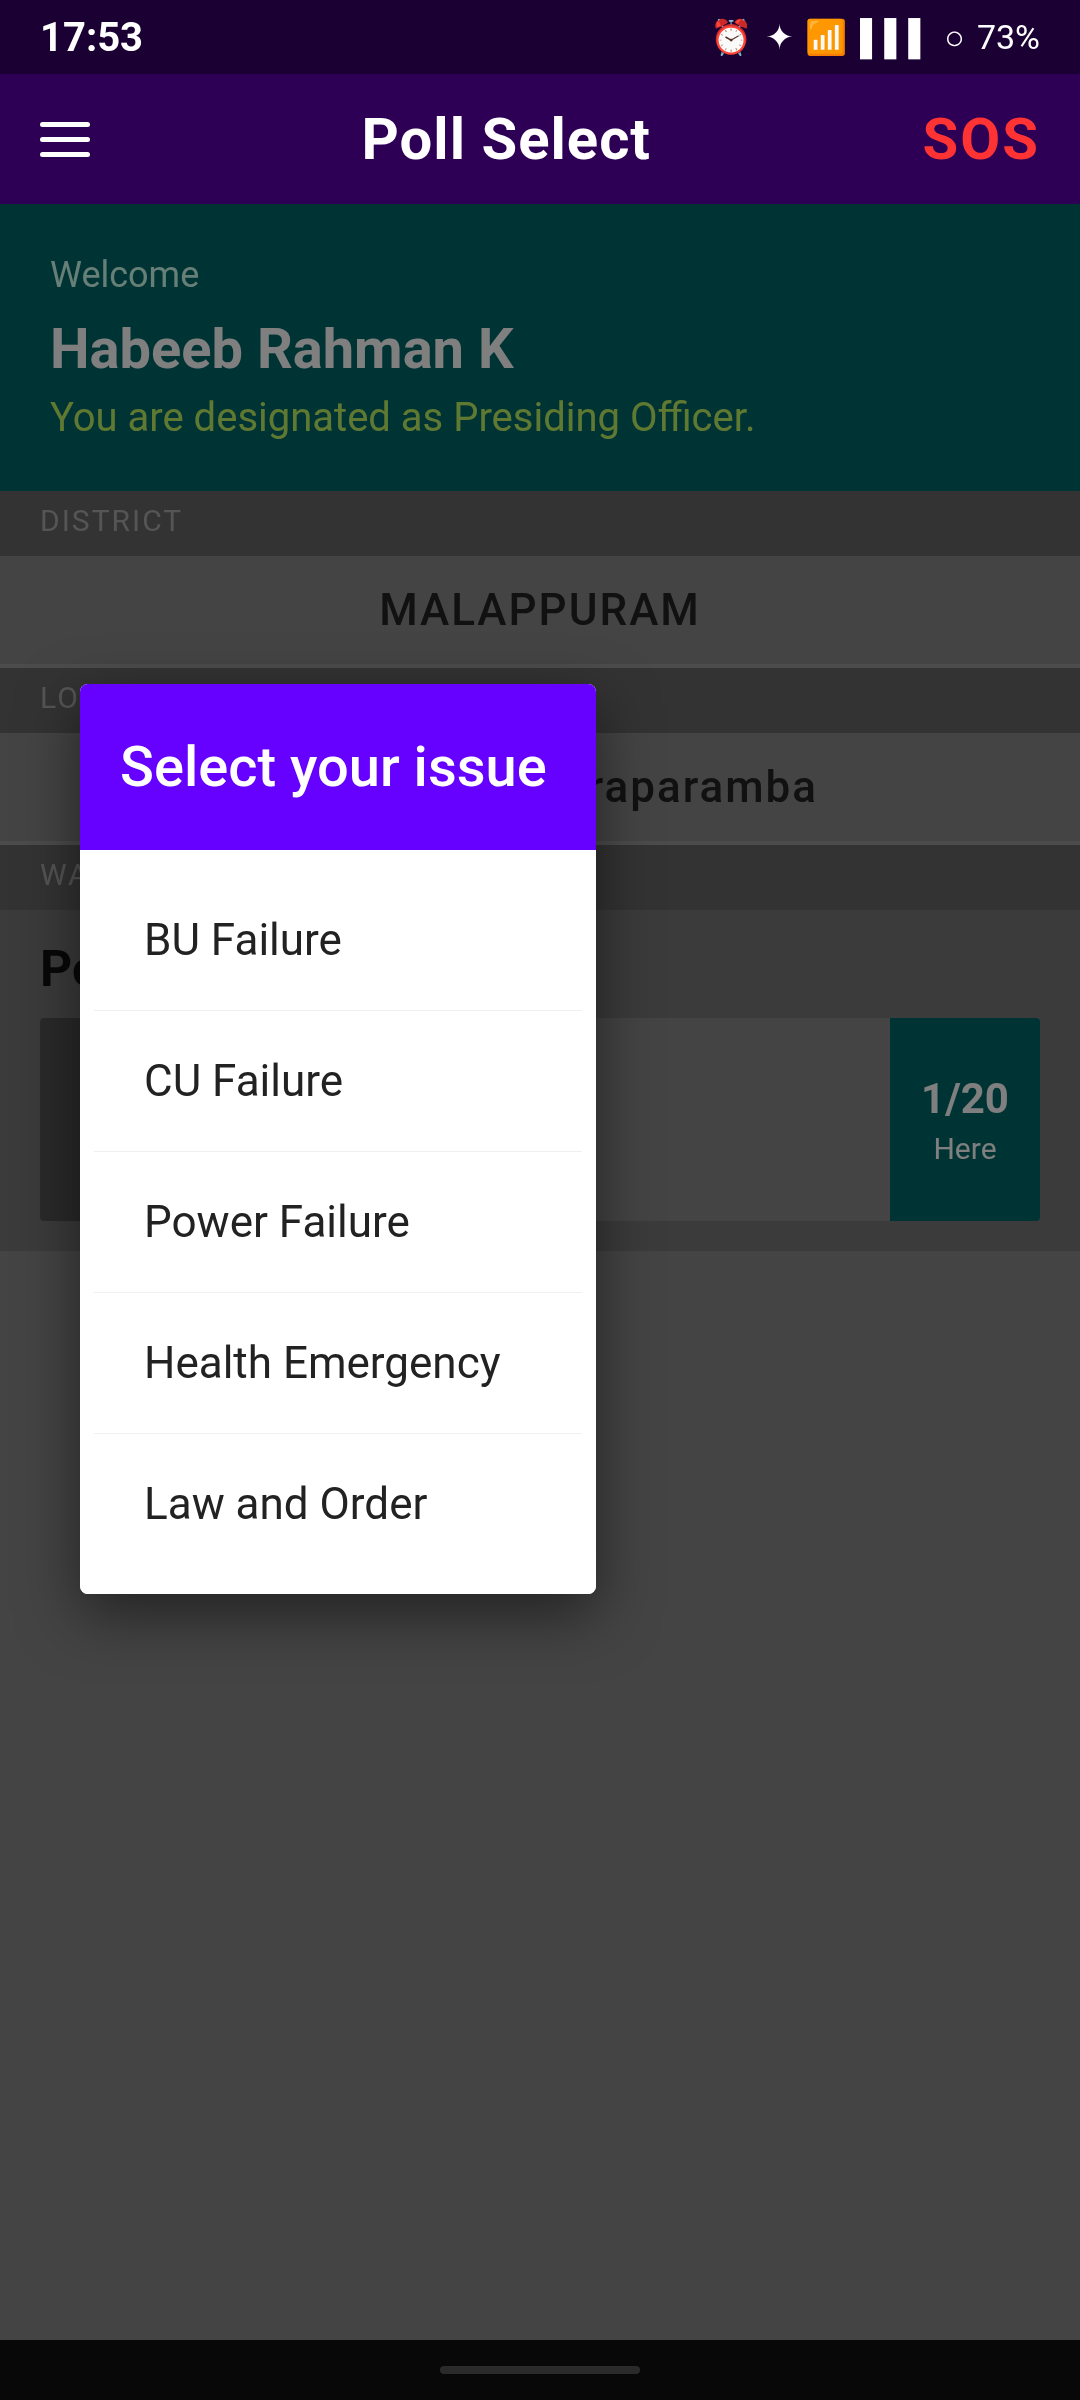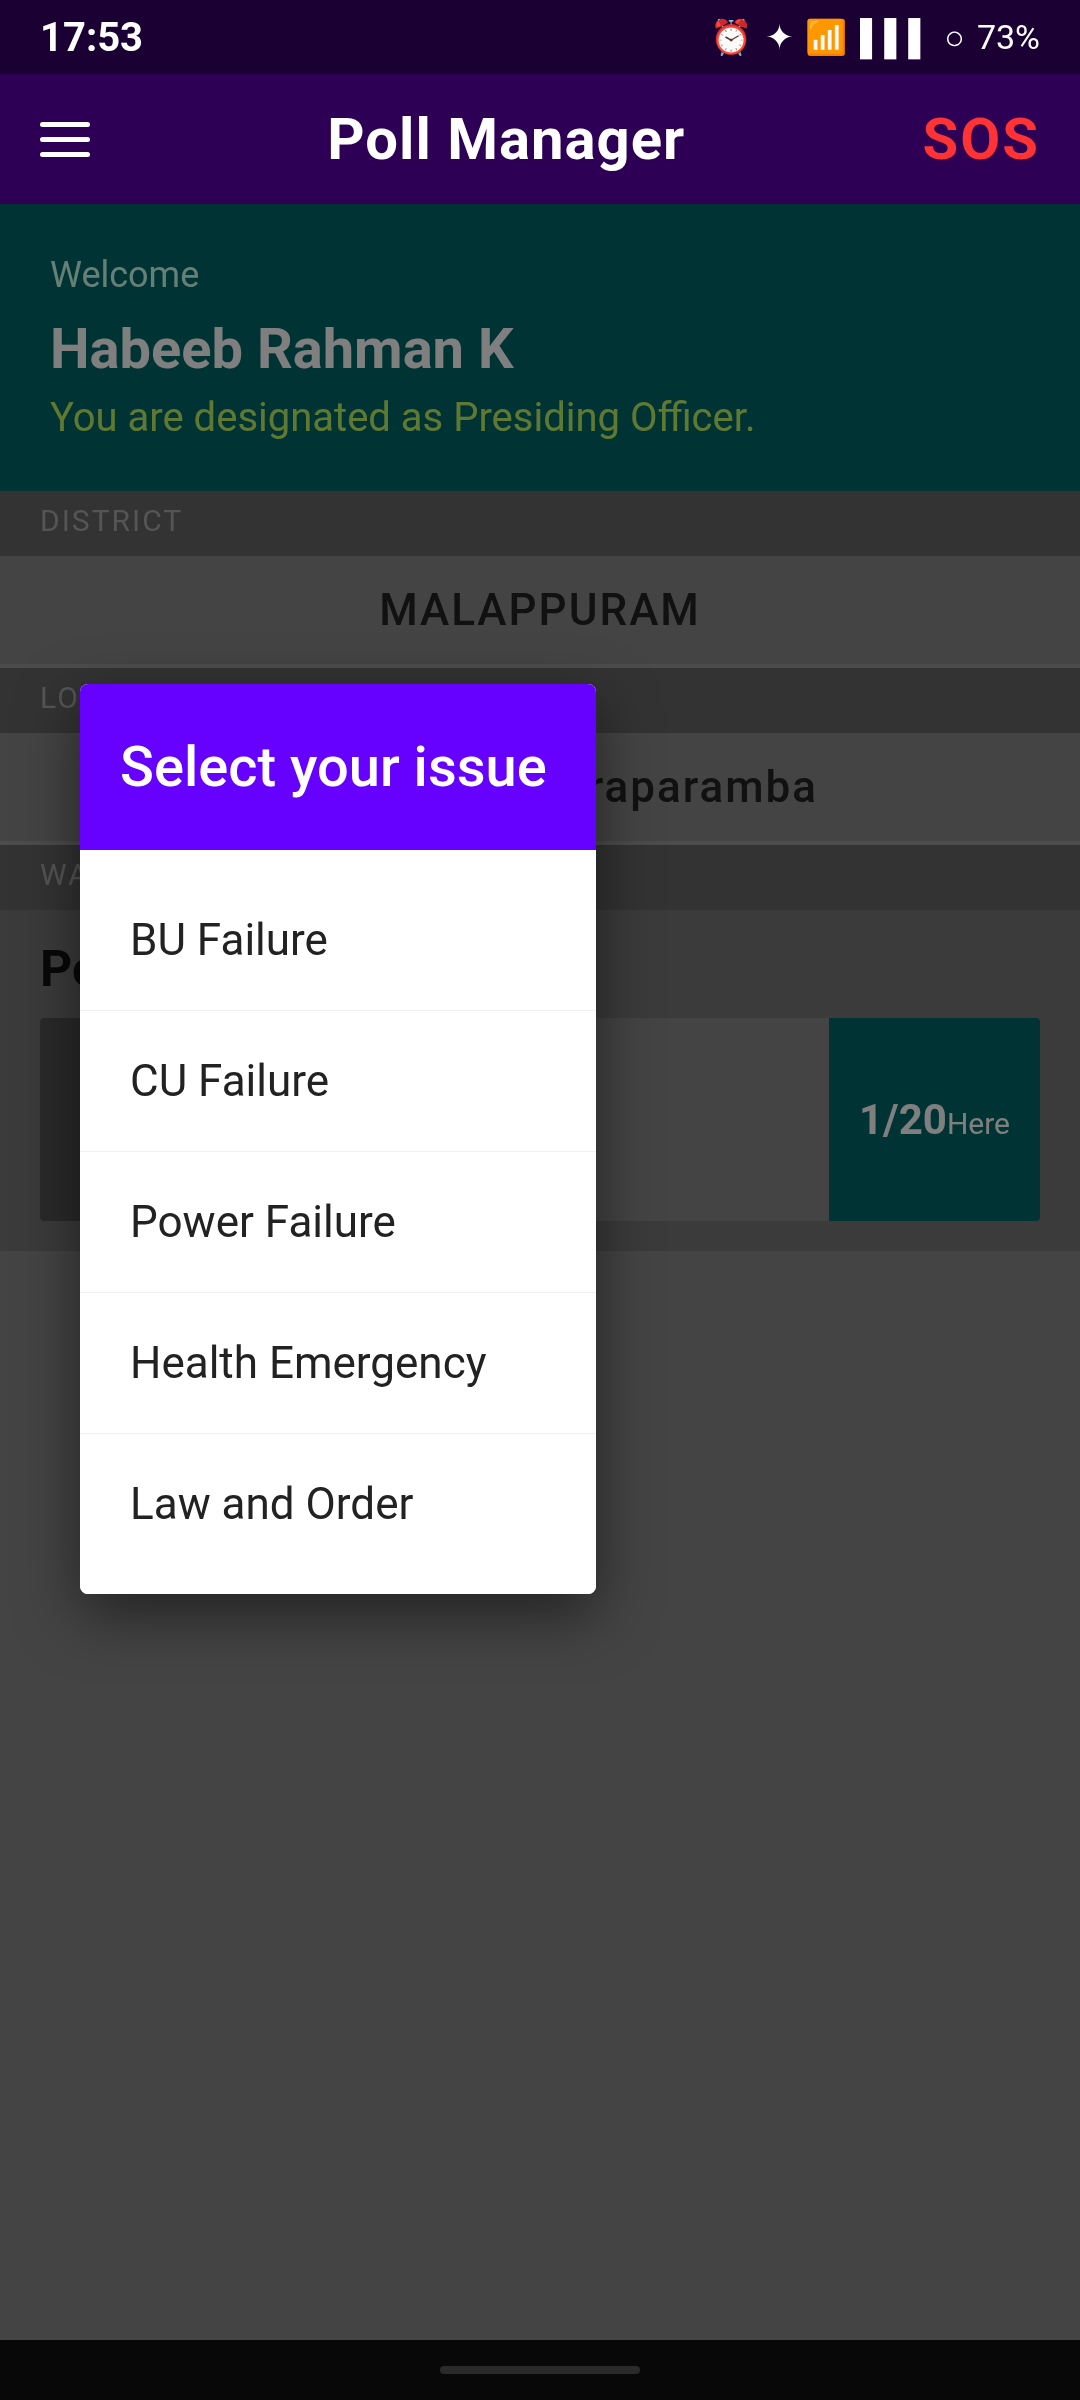--- a/index.html
+++ b/index.html
@@ -186,21 +186,21 @@
       font-size: 34px;
       font-weight: bold;
       line-height: 1.6;
     }
 
     .polling-action {
       background: #006666;
       color: white;
       padding: 20px 30px;
       display: flex;
-      flex-direction: row;
+      flex-direction: column;
       align-items: center;
       justify-content: center;
       min-width: 150px;
     }
 
     .polling-count {
       font-size: 42px;
       font-weight: bold;
     }
 
@@ -239,21 +239,21 @@
     }
 
     .modal-title {
       color: white;
       font-size: 56px;
       font-weight: 500;
     }
 
     .modal-body {
       background: white;
-      padding: 20px 0;
+      padding: 20px 14px;
     }
 
     .modal-item {
       padding: 44px 50px;
       color: #222;
       font-size: 44px;
       cursor: pointer;
       border-bottom: 1px solid #f0f0f0;
     }
 
@@ -302,21 +302,21 @@
     <span>73%</span>
   </div>
 </div>
 
 <div class="app-header">
   <div class="hamburger-icon">
     <span></span>
     <span></span>
     <span></span>
   </div>
-  <span class="app-title">Poll Manager</span>
+  <span class="app-title">Poll Select</span>
   <span class="sos-button">SOS</span>
 </div>
 
 <div class="main-content">
 
   <div class="welcome-card">
     <div class="welcome-text">Welcome</div>
     <div class="welcome-name">Habeeb Rahman K</div>
     <div class="welcome-designation">You are designated as Presiding Officer.</div>
   </div>

